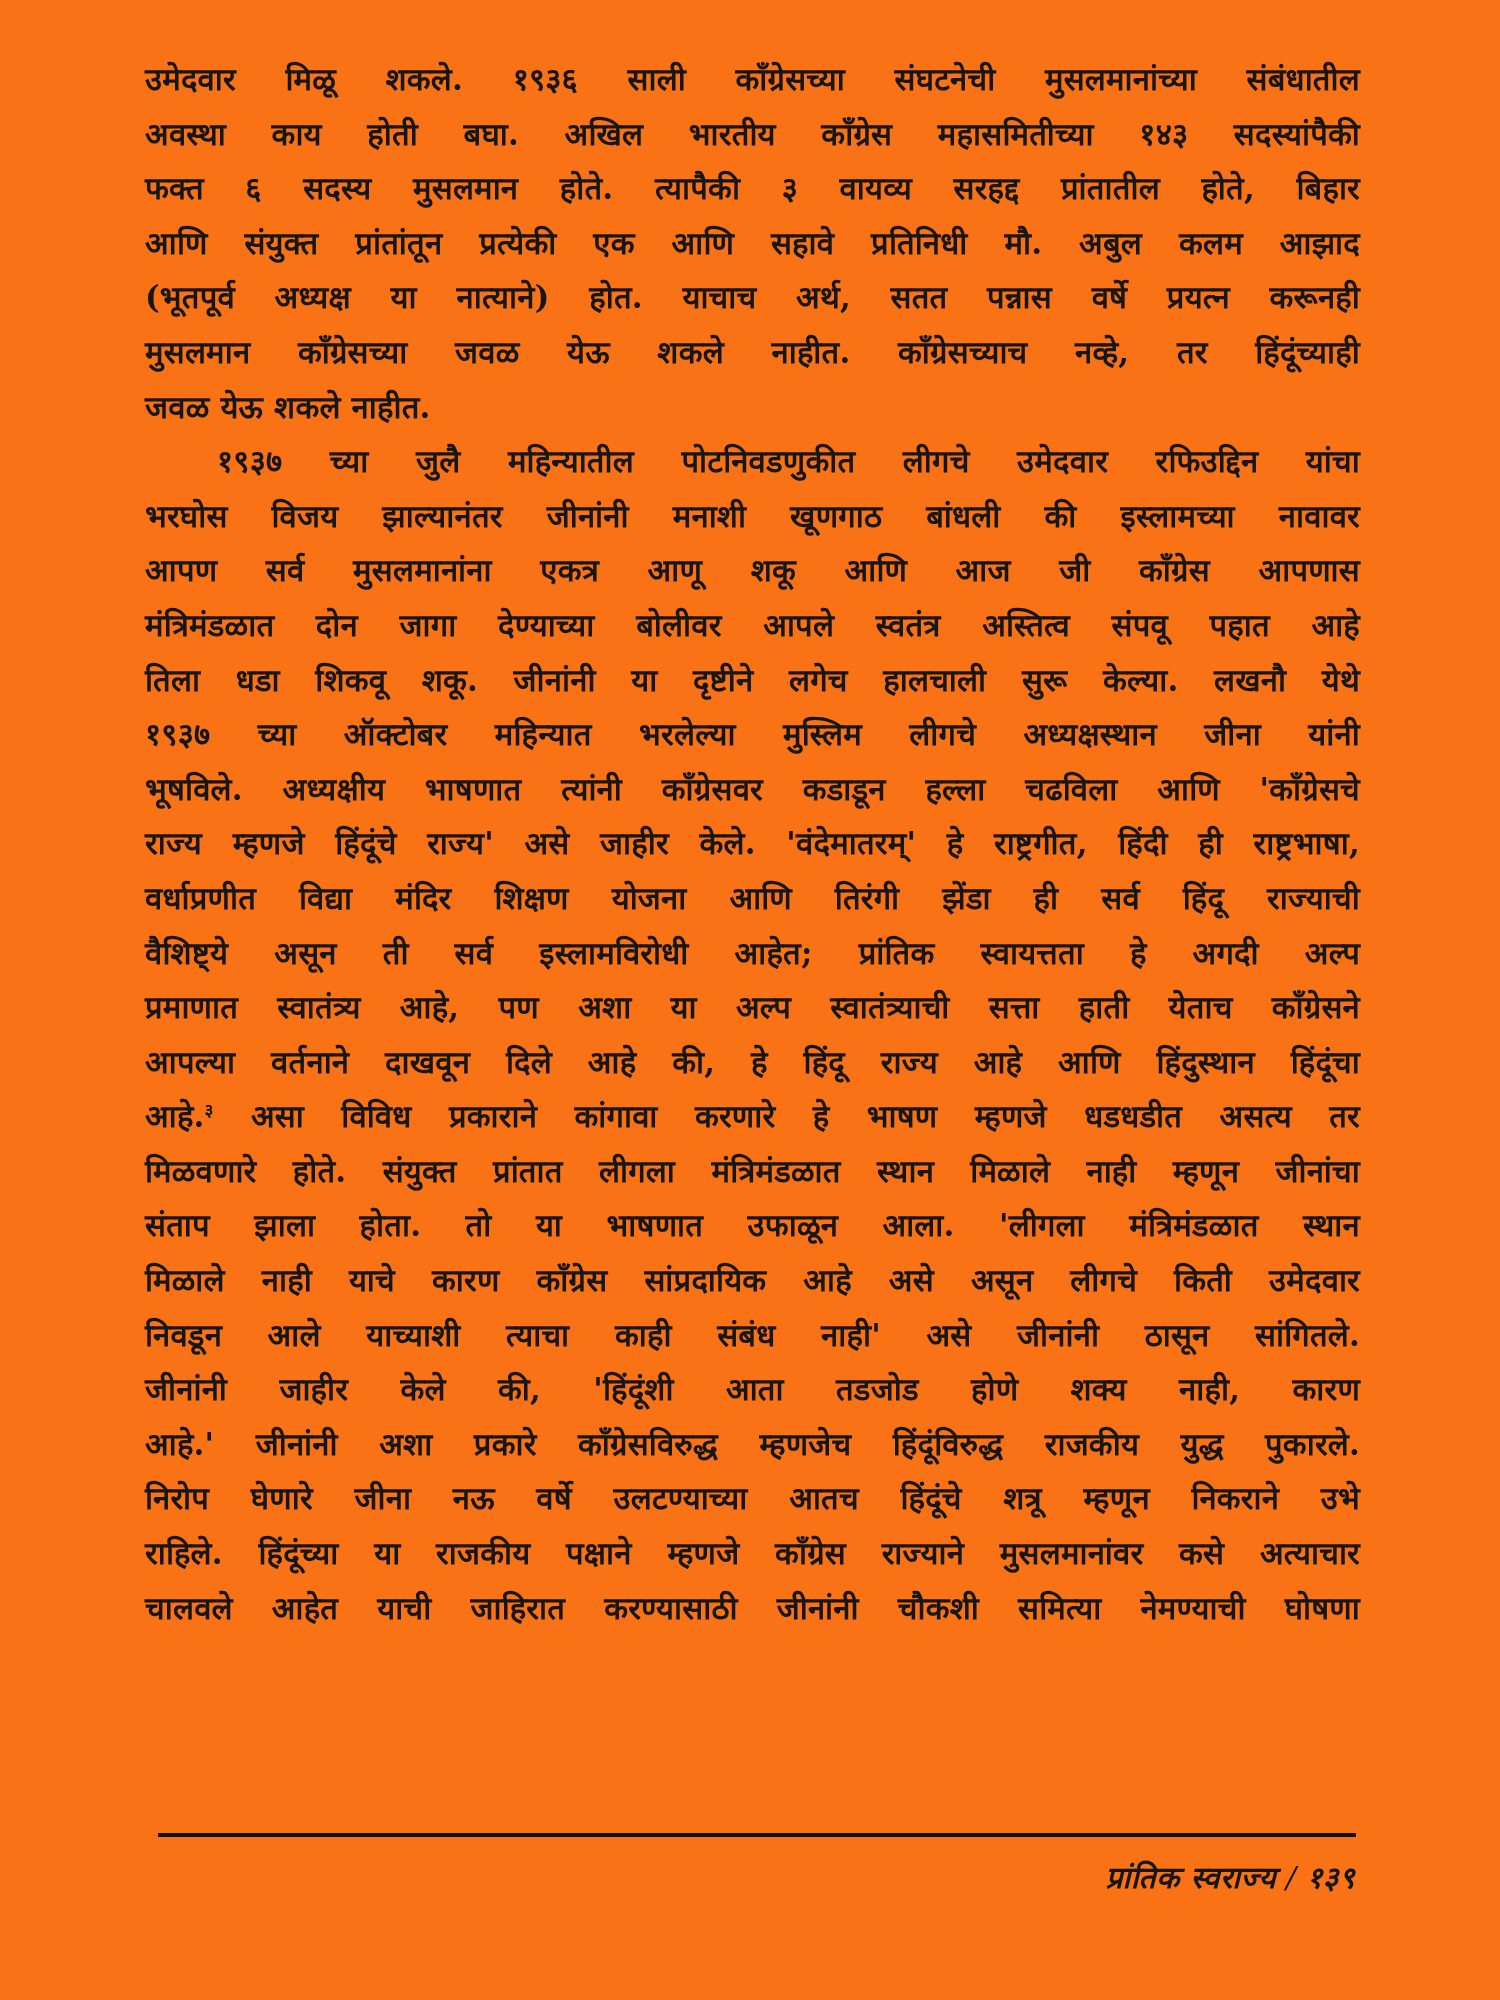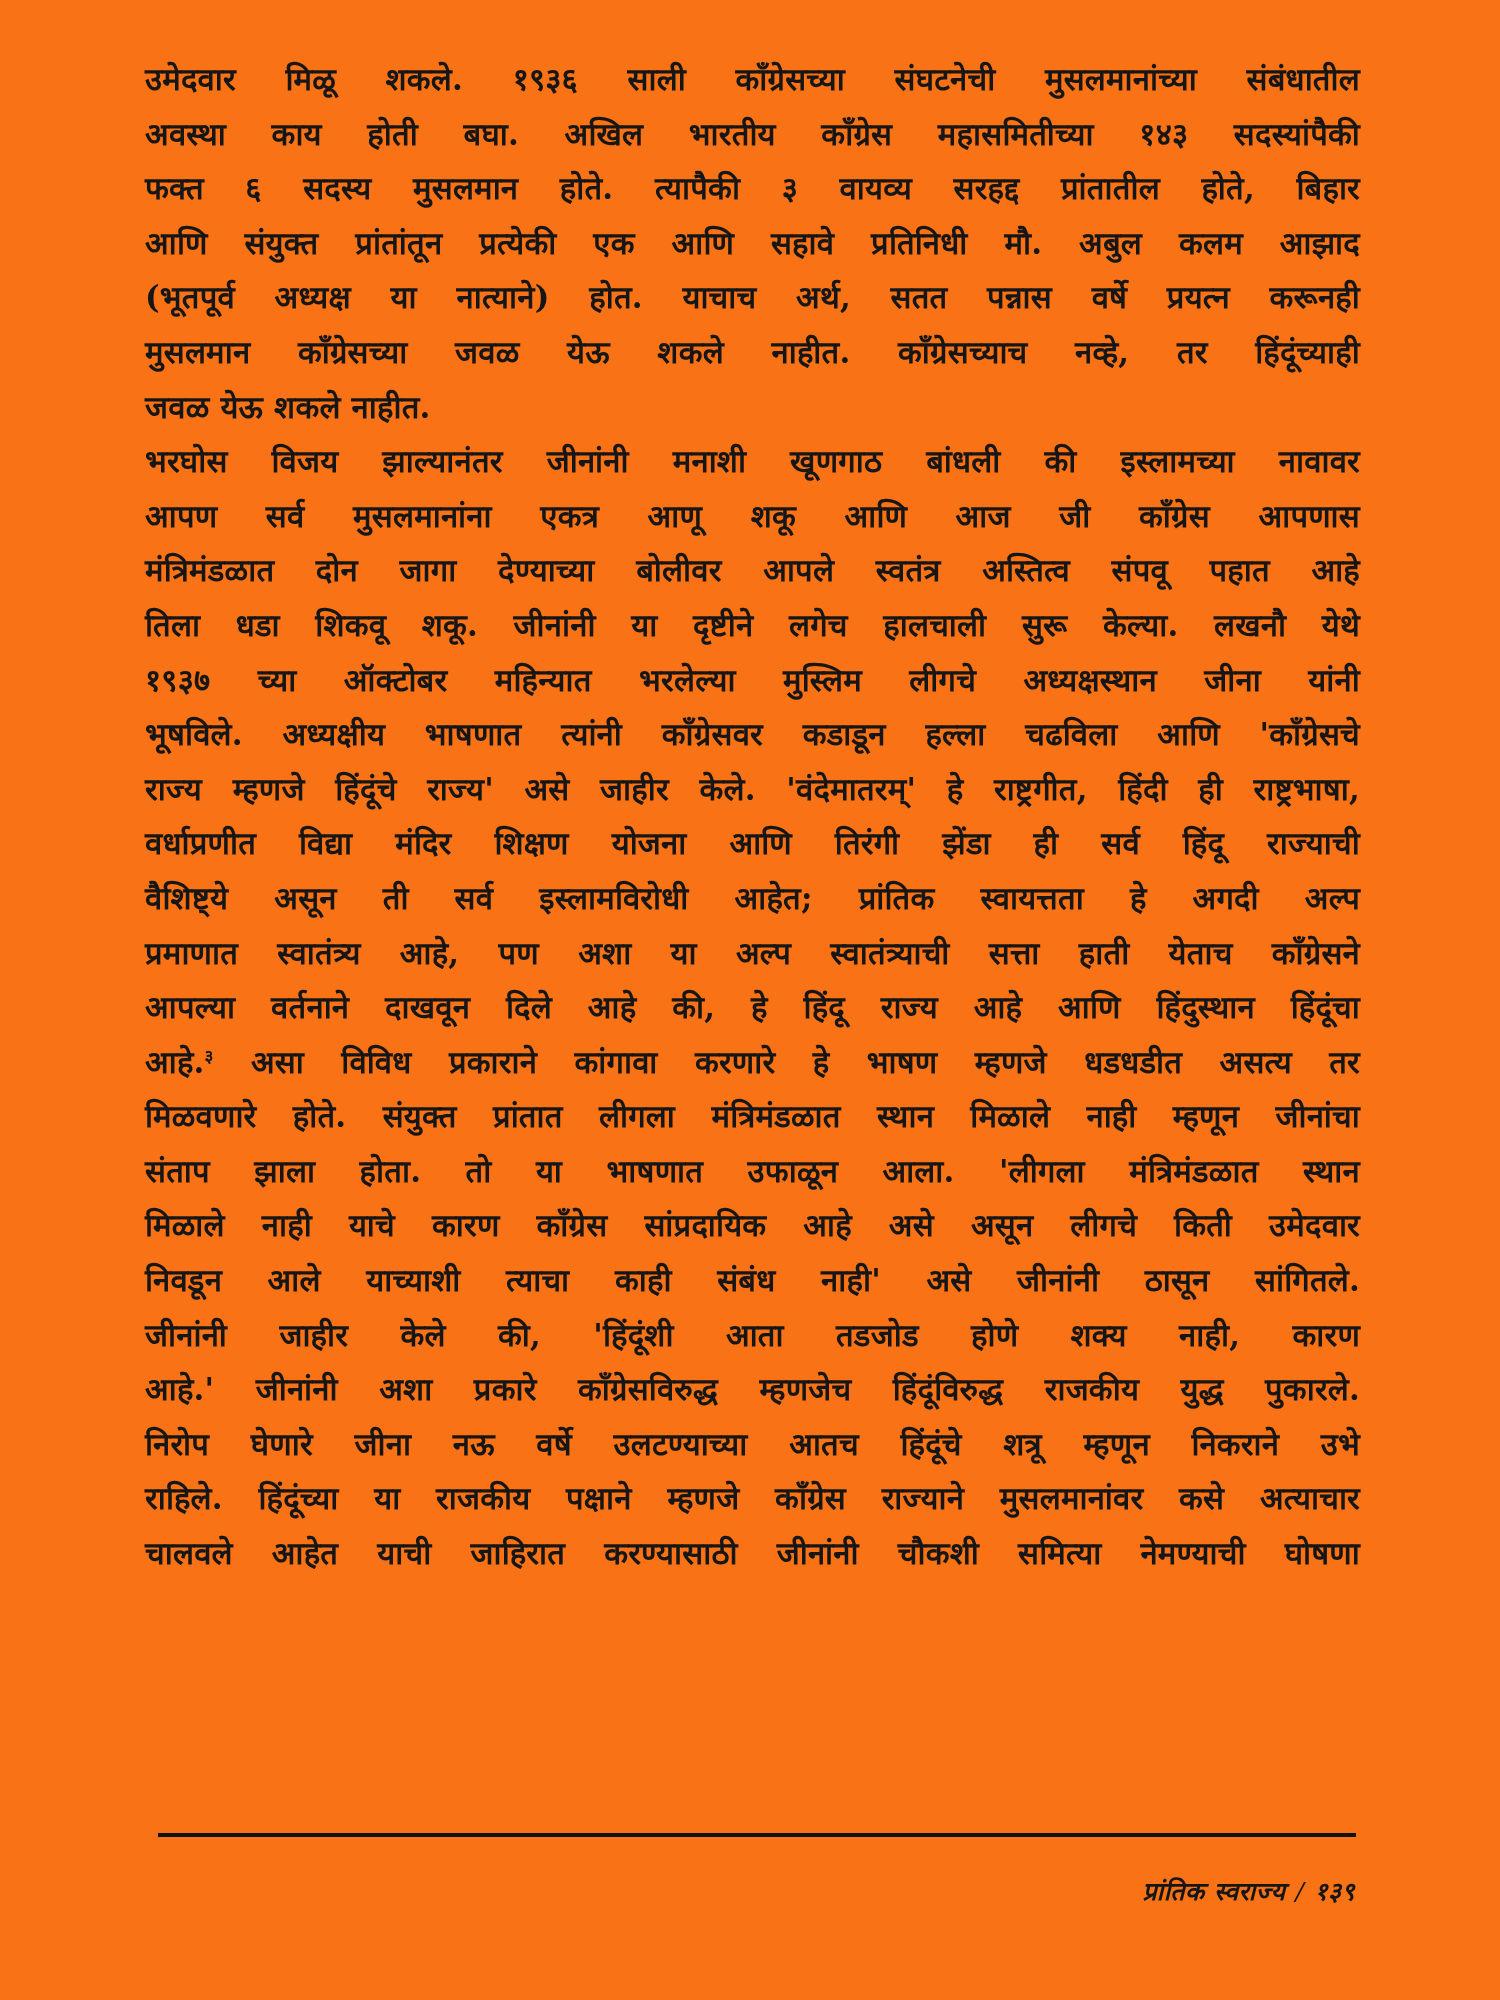--- a/index.html
+++ b/index.html
@@ -52,45 +52,45 @@
     left: 158px;
     top: 1833px;
     width: 1198px;
     height: 4px;
     background: #111111;
   }
   .footer {
     position: absolute;
     right: 145px;
     top: 1856px;
-    font-size: 25px;
+    font-size: 30px;
     font-weight: bold;
     font-style: italic;
     letter-spacing: 0.5px;
-    margin-top: 17px;
   }
   .footer .sep {
     padding: 0 10px;
     font-weight: normal;
   }
 </style>
 </head>
 <body>
 
 <div class="page">
 
   <div class="text-block">
 
   <div class="line"><span>उमेदवार मिळू शकले. १९३६ साली काँग्रेसच्या संघटनेची मुसलमानांच्या संबंधातील</span></div>
       <div class="line"><span>अवस्था काय होती बघा. अखिल भारतीय काँग्रेस महासमितीच्या १४३ सदस्यांपैकी</span></div>
       <div class="line"><span>फक्त ६ सदस्य मुसलमान होते. त्यापैकी ३ वायव्य सरहद्द प्रांतातील होते, बिहार</span></div>
       <div class="line"><span>आणि संयुक्त प्रांतांतून प्रत्येकी एक आणि सहावे प्रतिनिधी मौ. अबुल कलम आझाद</span></div>
       <div class="line"><span>(भूतपूर्व अध्यक्ष या नात्याने) होत. याचाच अर्थ, सतत पन्नास वर्षे प्रयत्न करूनही</span></div>
       <div class="line"><span>मुसलमान काँग्रेसच्या जवळ येऊ शकले नाहीत. काँग्रेसच्याच नव्हे, तर हिंदूंच्याही</span></div>
       <div class="line flush"><span>जवळ येऊ शकले नाहीत.</span></div>
+      <div class="line indent"><span>१९३७ च्या जुलै महिन्यातील पोटनिवडणुकीत लीगचे उमेदवार रफिउद्दिन यांचा</span></div>
       <div class="line"><span>भरघोस विजय झाल्यानंतर जीनांनी मनाशी खूणगाठ बांधली की इस्लामच्या नावावर</span></div>
       <div class="line"><span>आपण सर्व मुसलमानांना एकत्र आणू शकू आणि आज जी काँग्रेस आपणास</span></div>
       <div class="line"><span>मंत्रिमंडळात दोन जागा देण्याच्या बोलीवर आपले स्वतंत्र अस्तित्व संपवू पहात आहे</span></div>
       <div class="line"><span>तिला धडा शिकवू शकू. जीनांनी या दृष्टीने लगेच हालचाली सुरू केल्या. लखनौ येथे</span></div>
       <div class="line"><span>१९३७ च्या ऑक्टोबर महिन्यात भरलेल्या मुस्लिम लीगचे अध्यक्षस्थान जीना यांनी</span></div>
       <div class="line"><span>भूषविले. अध्यक्षीय भाषणात त्यांनी काँग्रेसवर कडाडून हल्ला चढविला आणि 'काँग्रेसचे</span></div>
       <div class="line"><span>राज्य म्हणजे हिंदूंचे राज्य' असे जाहीर केले. 'वंदेमातरम्' हे राष्ट्रगीत, हिंदी ही राष्ट्रभाषा,</span></div>
       <div class="line"><span>वर्धाप्रणीत विद्या मंदिर शिक्षण योजना आणि तिरंगी झेंडा ही सर्व हिंदू राज्याची</span></div>
       <div class="line"><span>वैशिष्ट्ये असून ती सर्व इस्लामविरोधी आहेत; प्रांतिक स्वायत्तता हे अगदी अल्प</span></div>
       <div class="line"><span>प्रमाणात स्वातंत्र्य आहे, पण अशा या अल्प स्वातंत्र्याची सत्ता हाती येताच काँग्रेसने</span></div>

